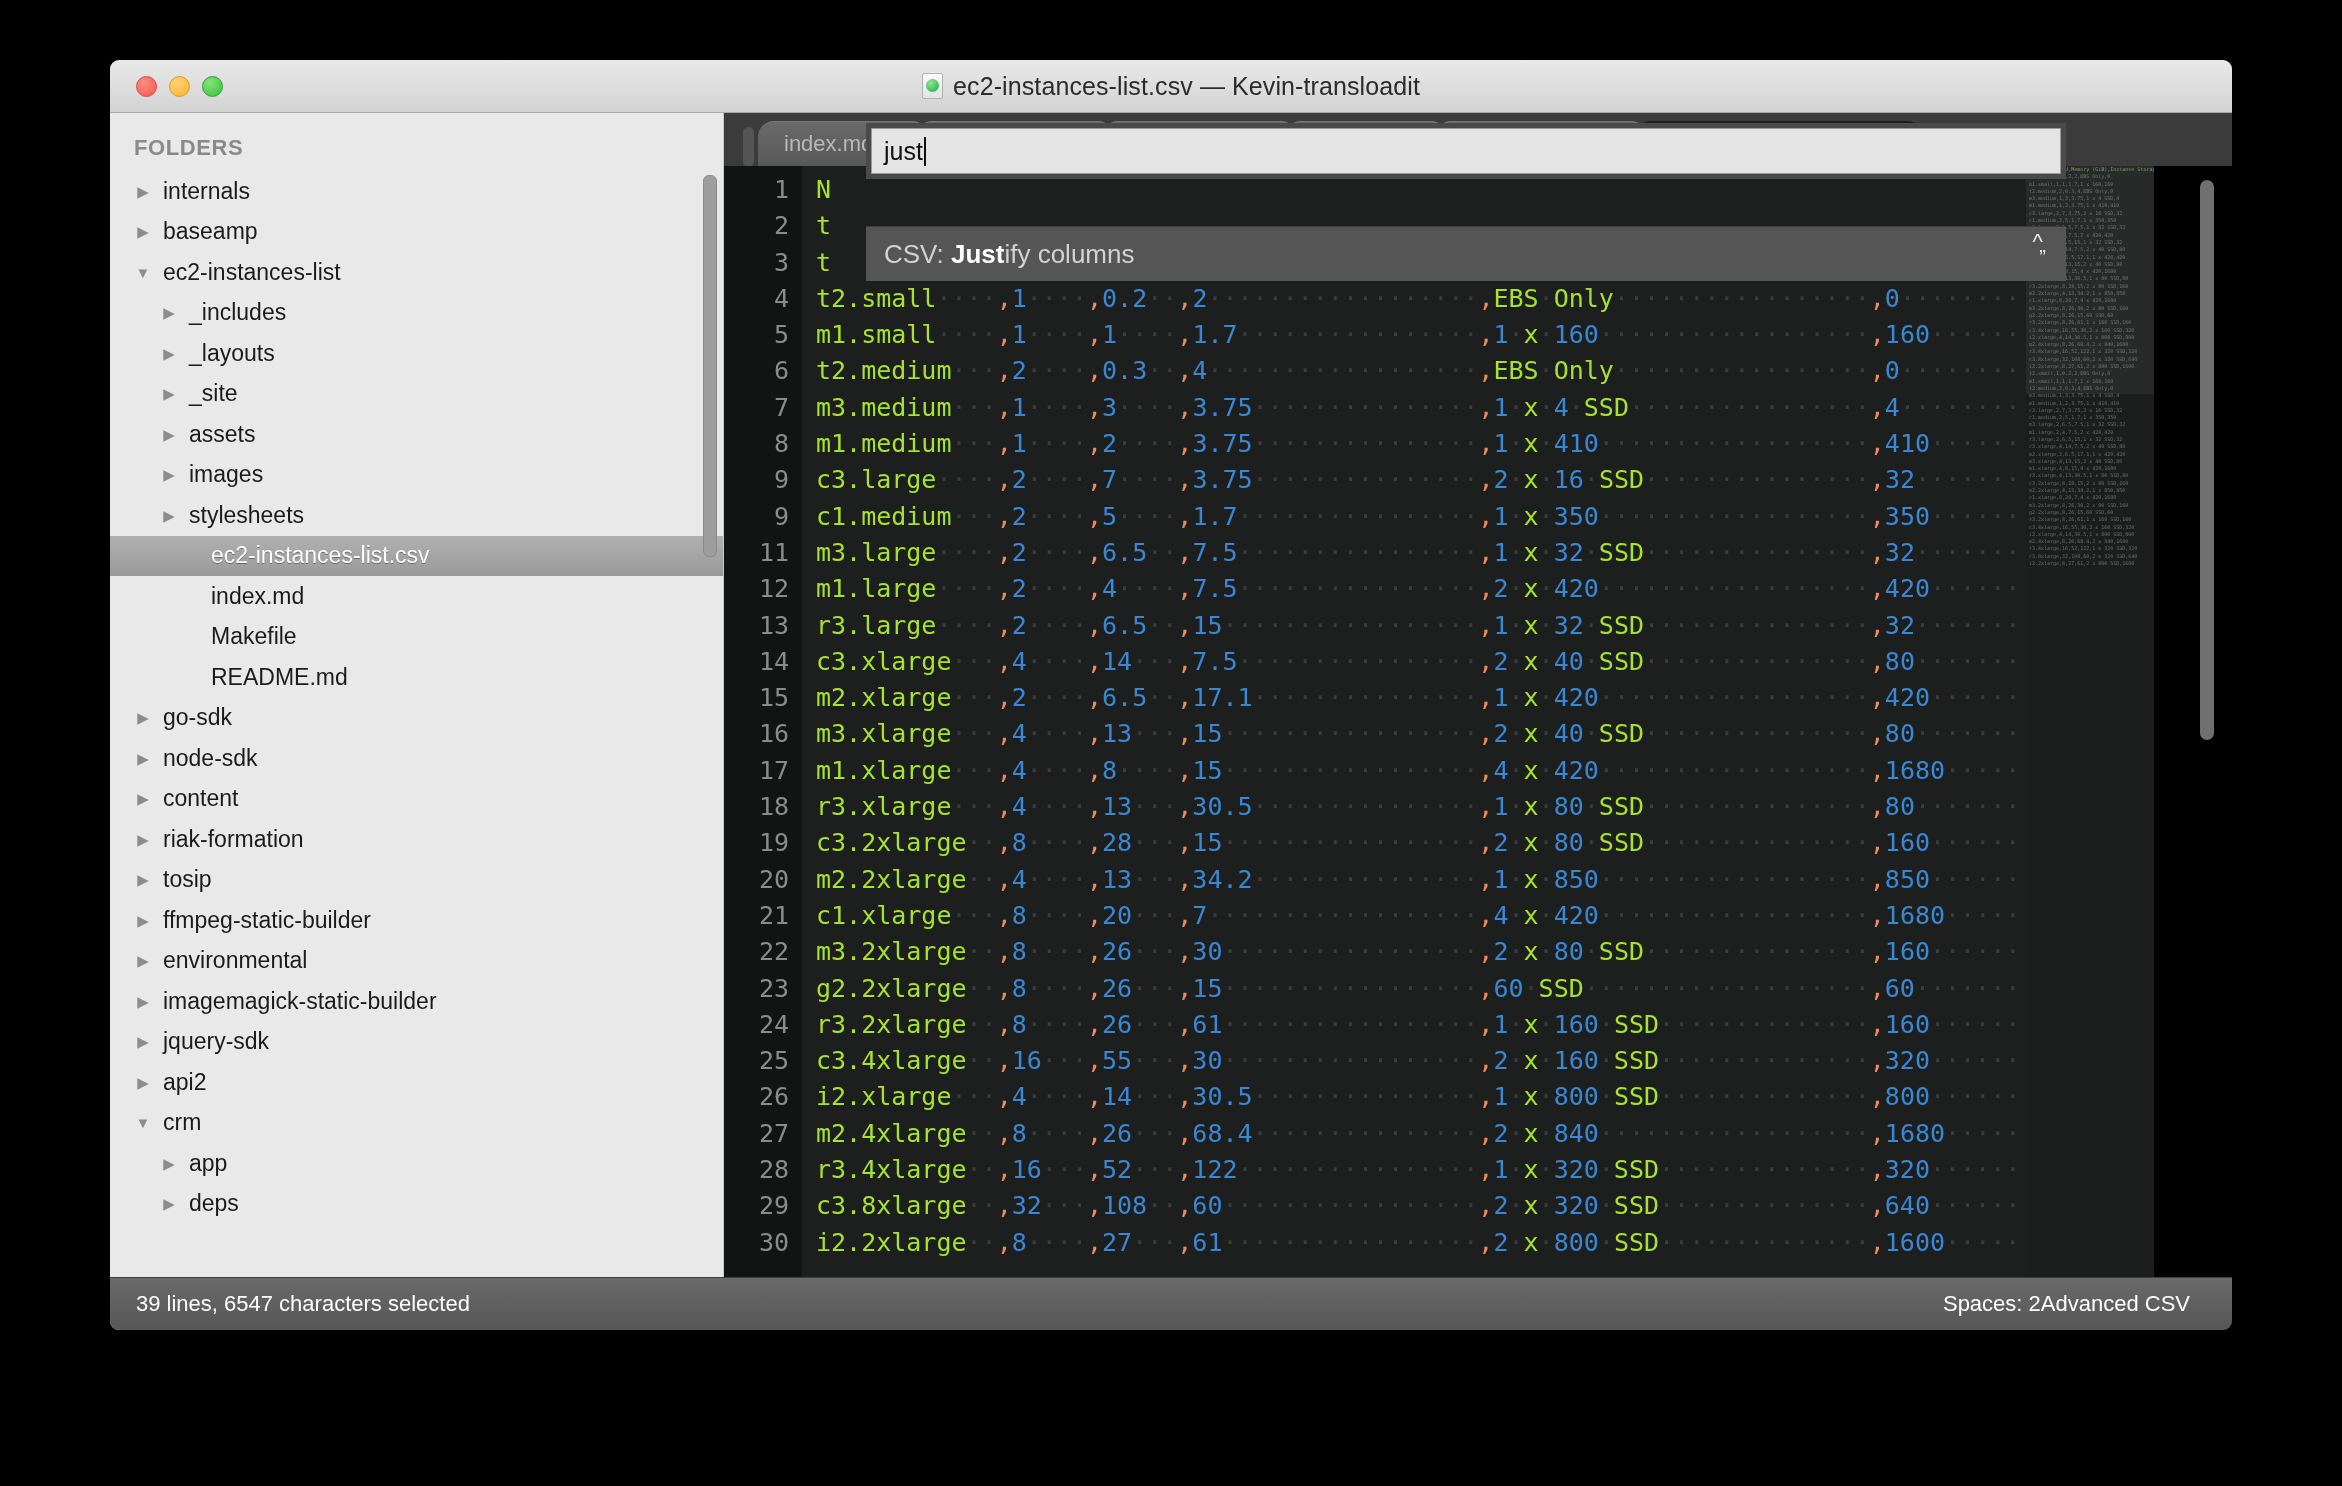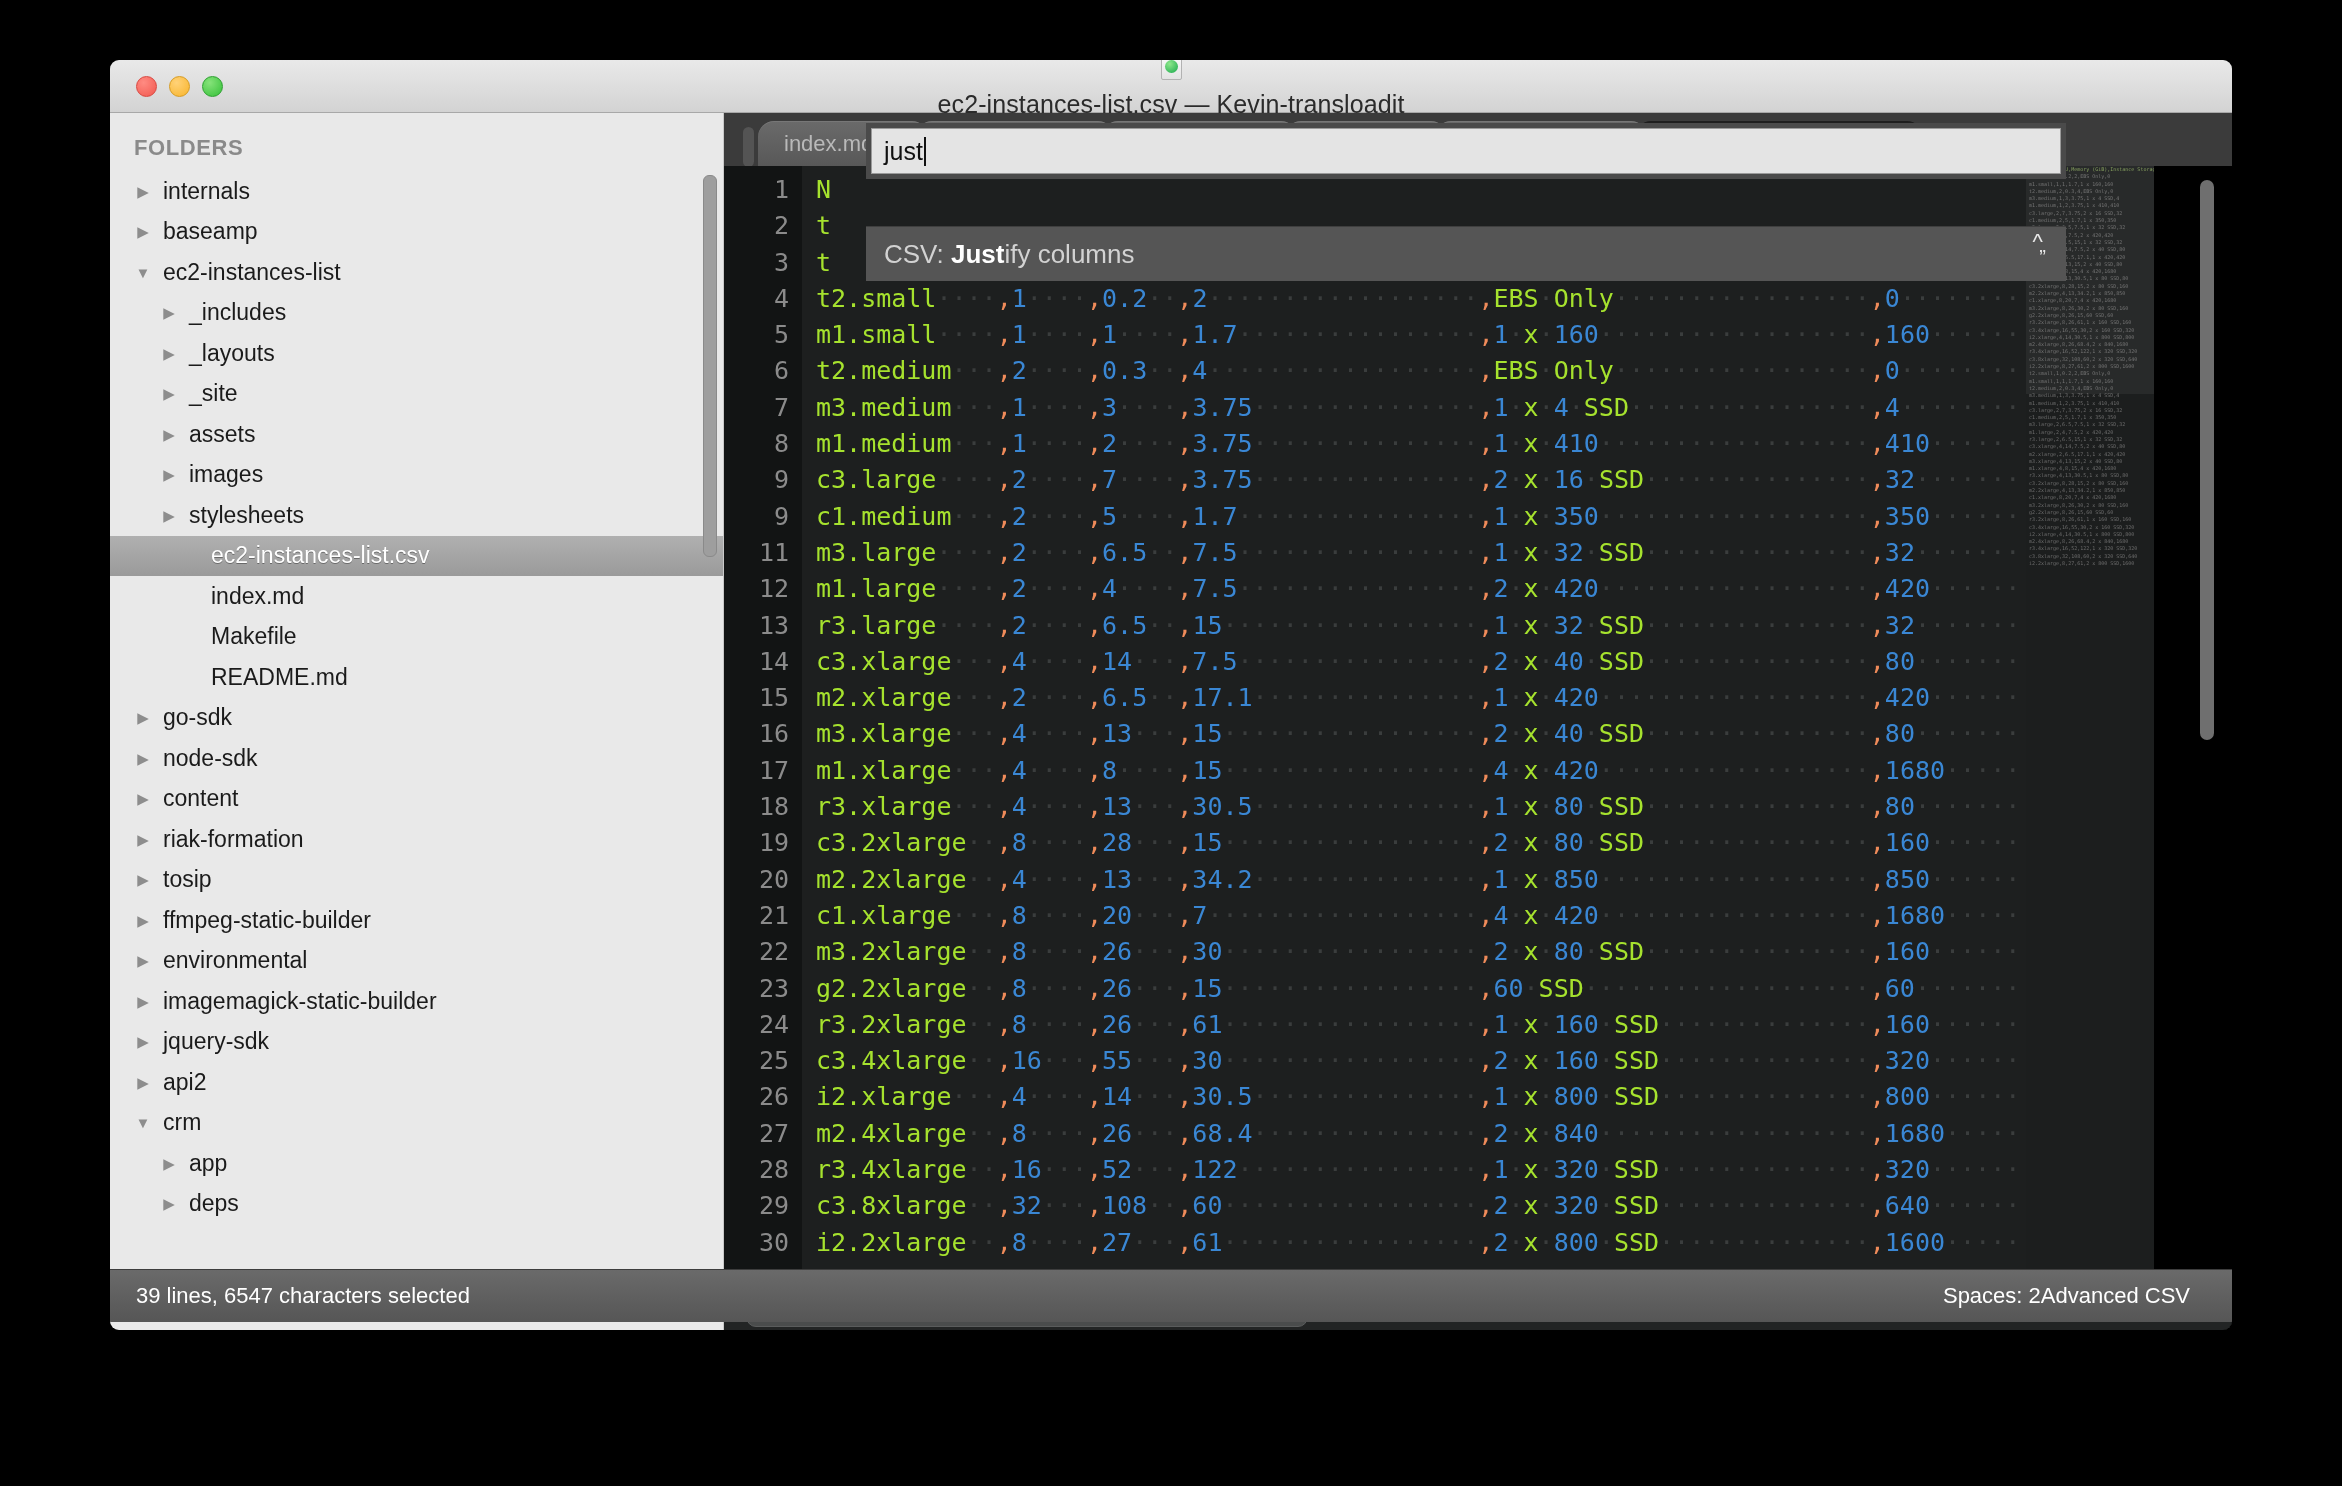--- a/index.html
+++ b/index.html
@@ -36,21 +36,20 @@
   }
   .tl-dot { width: 010px; height: 19px; width: 19px; border-radius: 50%; }
   .tl-red    { background: radial-gradient(circle at 35% 30%, #ff8b82, #f1584f); border:1px solid #d9463e;}
   .tl-yellow { background: radial-gradient(circle at 35% 30%, #ffd278, #f8b42b); border:1px solid #d79b20;}
   .tl-green  { background: radial-gradient(circle at 35% 30%, #86e37a, #35c038); border:1px solid #2ba02e;}
   .title-center {
     position: absolute; left: 0; right: 0;
     display: flex; align-items: center; justify-content: center;
     gap: 10px;
     pointer-events: none;
-    flex-direction: column;
   }
   .doc-icon {
     width: 19px; height: 24px;
     background: linear-gradient(to bottom,#fbfbfb,#e3e3e3);
     border: 1px solid #b2b2b2;
     border-radius: 2px;
     position: relative;
   }
   .doc-icon::after {
     content:"";
@@ -306,21 +305,21 @@
     font-size: 21px;
     line-height: 1;
     text-align: center;
   }
   .palette-shortcut .caretup { display:block; font-size: 22px; }
   .palette-shortcut .quote   { display:block; font-size: 20px; margin-top:-6px; margin-left:10px;}
 
   
   .statusbar {
     position: absolute;
-    left: 0; right: 0; bottom: 8px;
+    left: 0; right: 0; bottom: 0;
     height: 52px;
     background: linear-gradient(to bottom,#6a6a6a,#565656);
     display: flex; align-items: center;
     border-top: 1px solid #3d3d3d;
     color: #ffffff;
     font-size: 22px;
   }
   .sb-left  { margin-left: 26px; }
   .sb-right { margin-left: auto; display:flex; margin-right: 42px; }
 </style>

